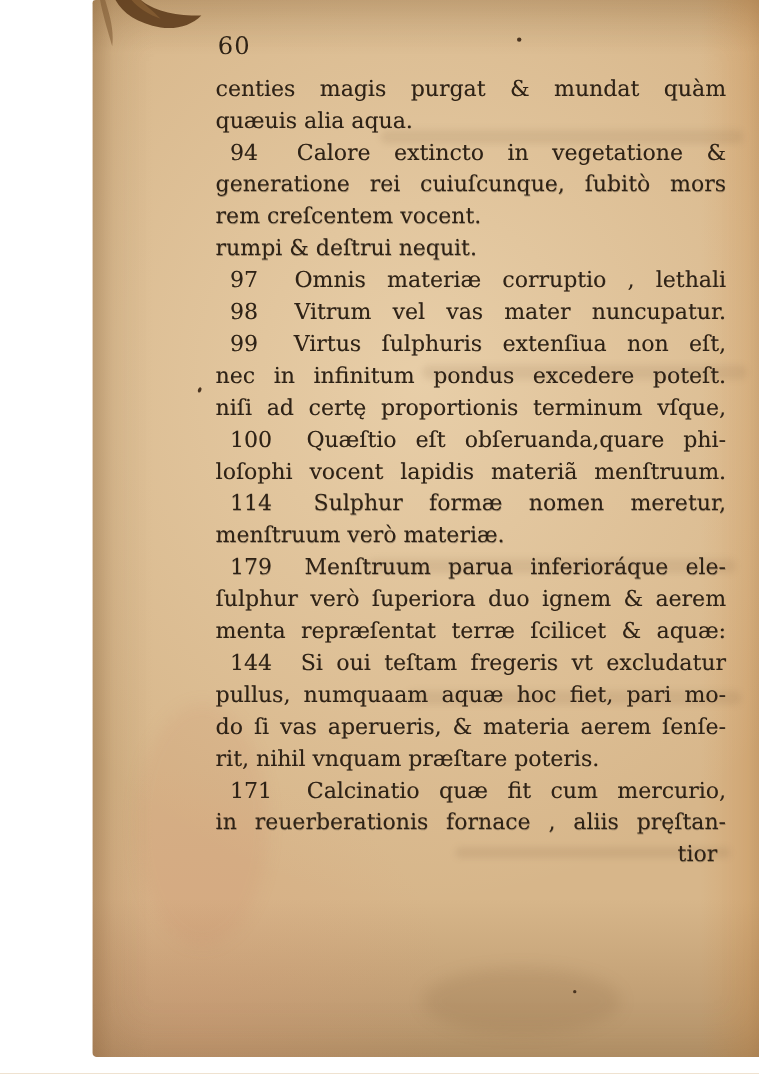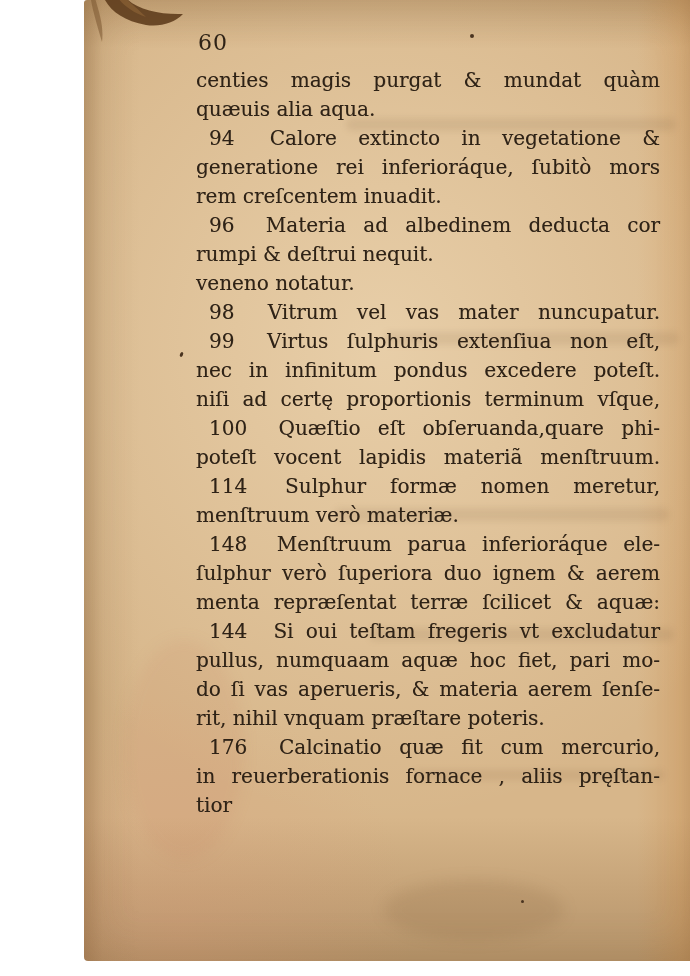--- a/index.html
+++ b/index.html
@@ -37,21 +37,21 @@
   }
   .textblock{
     position:absolute;left:112px;top:66px;width:464px;
     font-size:20px;line-height:29px;color:#2e2216;
     text-shadow:.3px .3px .6px rgba(46,34,22,.35);
   }
   .ln{height:29px;}
   .j{text-align:justify;text-align-last:justify;}
   .ind{padding-left:13px;}
   .num{margin-right:14px;}
-  .cw{padding-right:8px;}
+  .cw{text-align:right;padding-right:8px;}
 </style>
 </head>
 <body>
 
 <div class="sheet">
 
   <svg class="curl" width="116" height="52" viewBox="0 0 116 52">
     <path d="M16,0 C22,13 36,23 58,27 C73,29 86,25 95,16 C72,17 48,11 38,0 Z" fill="#5c3a1a" opacity="0.88"></path>
     <path d="M30,0 C36,8 46,15 58,19 C49,10 42,5 38,0 Z" fill="#8a6134" opacity="0.7"></path>
     <path d="M7,0 C11,14 16,28 14,44 C10,30 5,14 3,2 Z" fill="#7a5630" opacity="0.55"></path>
@@ -67,38 +67,37 @@
   <div class="speck" style="left:386px;top:34px;width:4px;height:4px;"></div>
   <div class="speck" style="left:96px;top:352px;width:3px;height:5px;transform:rotate(25deg);"></div>
   <div class="speck" style="left:437px;top:900px;width:3px;height:3px;"></div>
 
   <div class="pagenum">60</div>
 
   <div class="textblock">
     <div class="ln j"><span>centies magis purgat &amp; mundat quàm</span></div>
     <div class="ln"><span>quæuis alia aqua.</span></div>
     <div class="ln j ind"><span class="num">94</span> <span>Calore extincto in vegetatione &amp;</span></div>
-    <div class="ln j"><span>generatione rei inferioráque, ſubitò mors</span></div>
-    <div class="ln"><span>rem creſcentem inuadit.</span></div>
-    <div class="ln j ind"><span class="num">96</span> <span>Materia ad albedinem deducta cor</span></div>
+    <div class="ln j"><span>generatione rei cuiuſcunque, ſubitò mors</span></div>
+    <div class="ln"><span>rem creſcentem vocent.</span></div>
     <div class="ln"><span>rumpi &amp; deſtrui nequit.</span></div>
-    <div class="ln"><span>veneno notatur.</span></div>
+    <div class="ln j ind"><span class="num">97</span> <span>Omnis materiæ corruptio , lethali</span></div>
     <div class="ln j ind"><span class="num">98</span> <span>Vitrum vel vas mater nuncupatur.</span></div>
     <div class="ln j ind"><span class="num">99</span> <span>Virtus ſulphuris extenſiua non eſt,</span></div>
     <div class="ln j"><span>nec in infinitum pondus excedere poteſt.</span></div>
     <div class="ln j"><span>niſi ad certę proportionis terminum vſque,</span></div>
     <div class="ln j ind"><span class="num">100</span> <span>Quæſtio eſt obſeruanda,quare phi-</span></div>
-    <div class="ln j"><span>poteſt vocent lapidis materiã menſtruum.</span></div>
+    <div class="ln j"><span>loſophi vocent lapidis materiã menſtruum.</span></div>
     <div class="ln j ind"><span class="num">114</span> <span>Sulphur formæ nomen meretur,</span></div>
     <div class="ln"><span>menſtruum verò materiæ.</span></div>
-    <div class="ln j ind"><span class="num">148</span> <span>Menſtruum parua inferioráque ele-</span></div>
+    <div class="ln j ind"><span class="num">179</span> <span>Menſtruum parua inferioráque ele-</span></div>
     <div class="ln j"><span>ſulphur verò ſuperiora duo ignem &amp; aerem</span></div>
     <div class="ln j"><span>menta repræſentat terræ ſcilicet &amp; aquæ:</span></div>
     <div class="ln j ind"><span class="num">144</span> <span>Si oui teſtam fregeris vt excludatur</span></div>
     <div class="ln j"><span>pullus, numquaam aquæ hoc fiet, pari mo-</span></div>
     <div class="ln j"><span>do ſi vas aperueris, &amp; materia aerem ſenſe-</span></div>
     <div class="ln"><span>rit, nihil vnquam præſtare poteris.</span></div>
-    <div class="ln j ind"><span class="num">176</span> <span>Calcinatio quæ fit cum mercurio,</span></div>
+    <div class="ln j ind"><span class="num">171</span> <span>Calcinatio quæ fit cum mercurio,</span></div>
     <div class="ln j"><span>in reuerberationis fornace , aliis pręſtan-</span></div>
     <div class="ln cw"><span>tior</span></div>
   </div>
 
 </div>
 
 </body></html>

